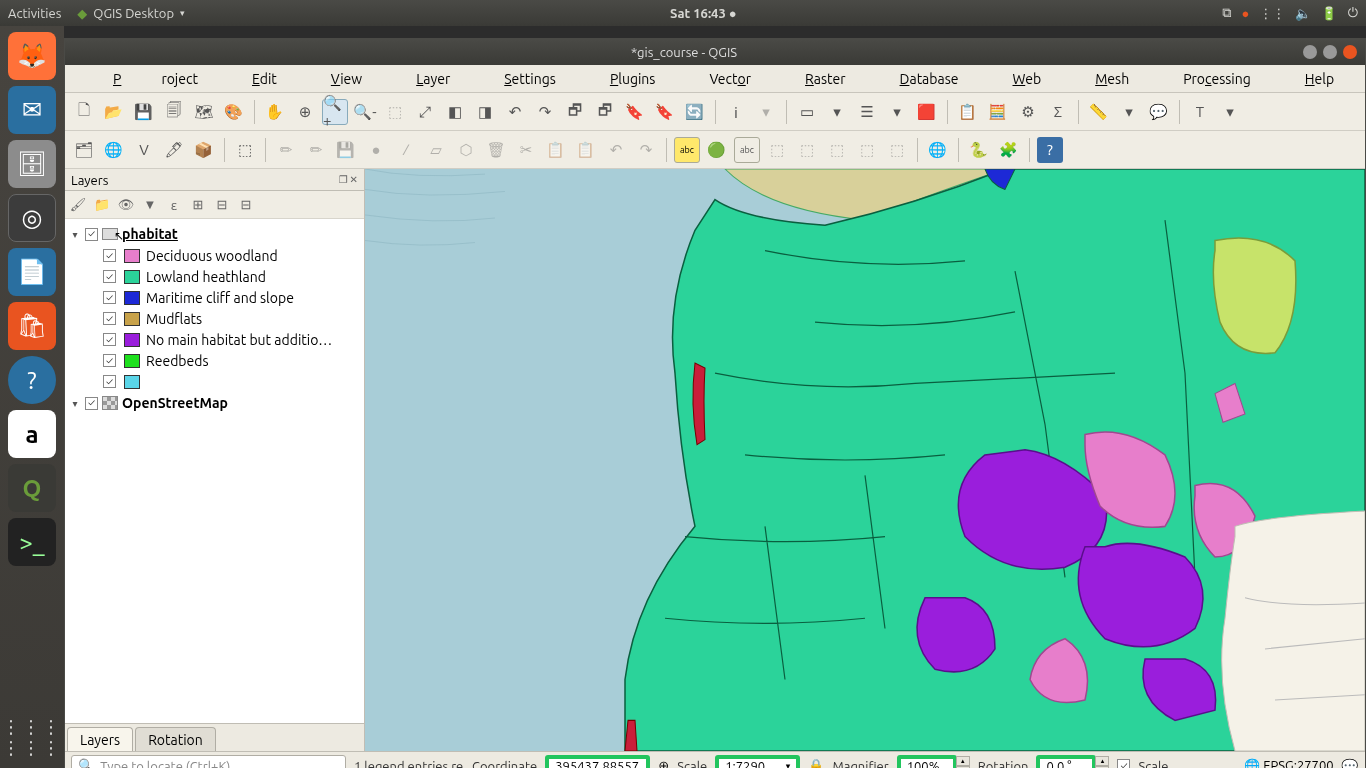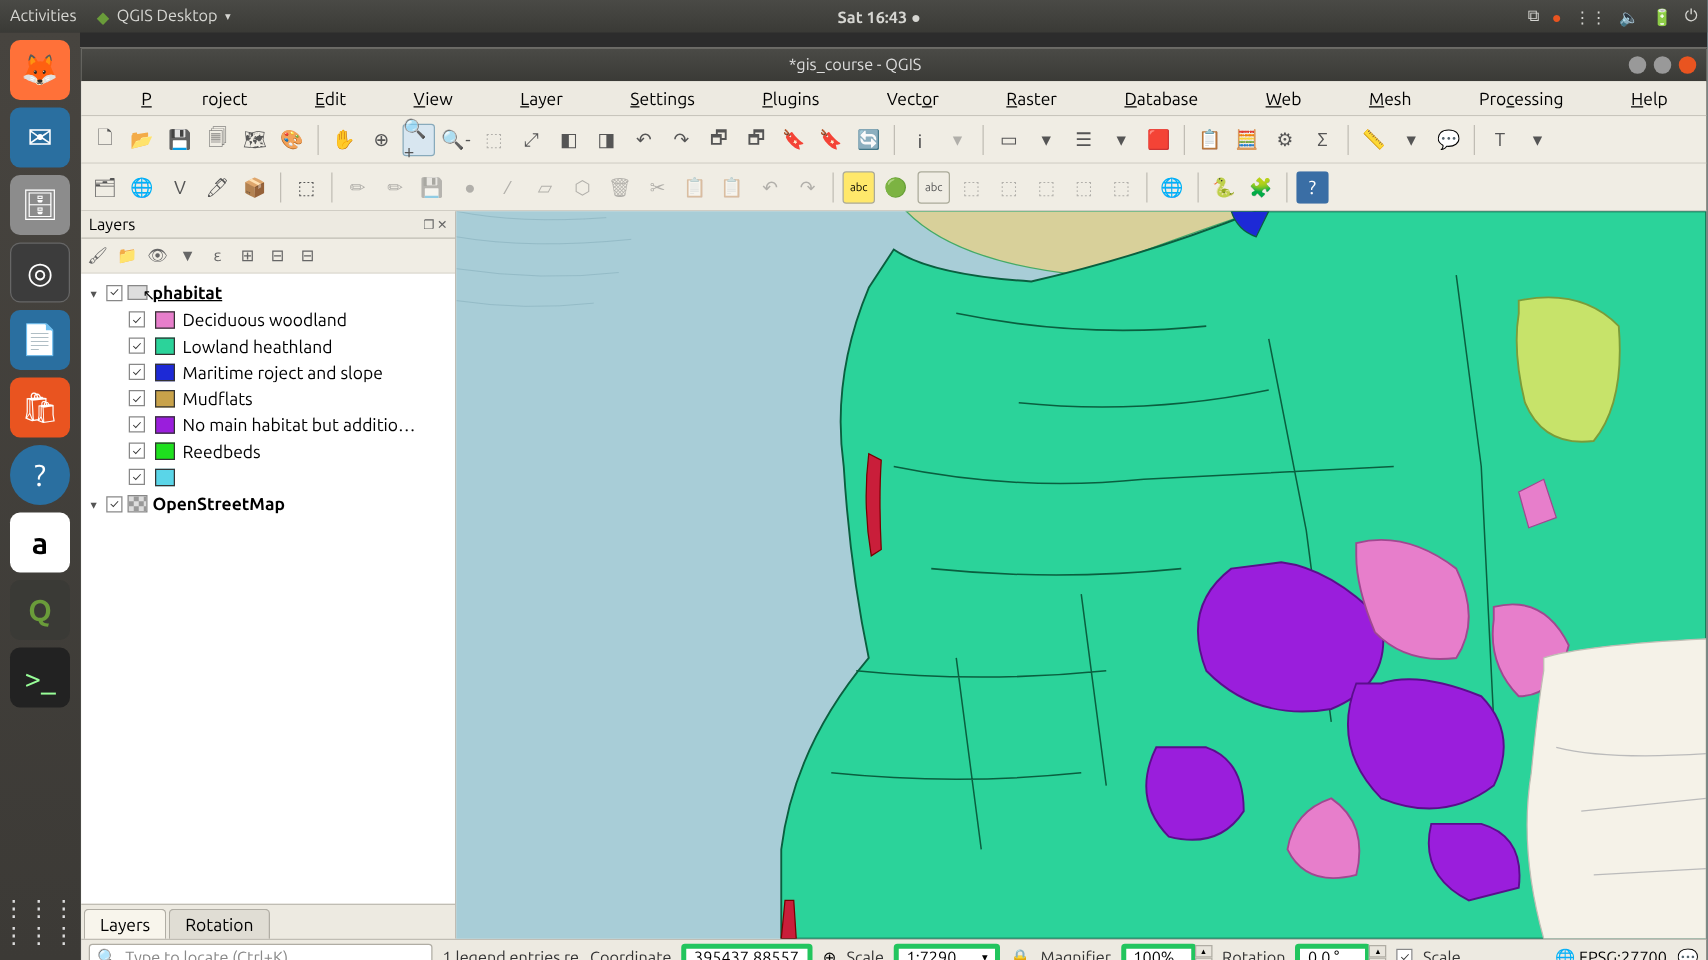--- a/index.html
+++ b/index.html
@@ -280,21 +280,21 @@
     <span class="layer-name">Deciduous woodland</span>
             </div>
             <div class="legend-row">
               <span class="chk on"></span>
     <span class="swatch" style="background:#2bd39a"></span>
     <span class="layer-name">Lowland heathland</span>
             </div>
             <div class="legend-row">
               <span class="chk on"></span>
     <span class="swatch" style="background:#1d29d6"></span>
-    <span class="layer-name">Maritime roject and slope</span>
+    <span class="layer-name">Maritime cliff and slope</span>
             </div>
             <div class="legend-row">
               <span class="chk on"></span>
     <span class="swatch" style="background:#c8a24a"></span>
     <span class="layer-name">Mudflats</span>
             </div>
             <div class="legend-row">
               <span class="chk on"></span>
     <span class="swatch" style="background:#9a1edc"></span>
     <span class="layer-name">No main habitat but additio…</span>

